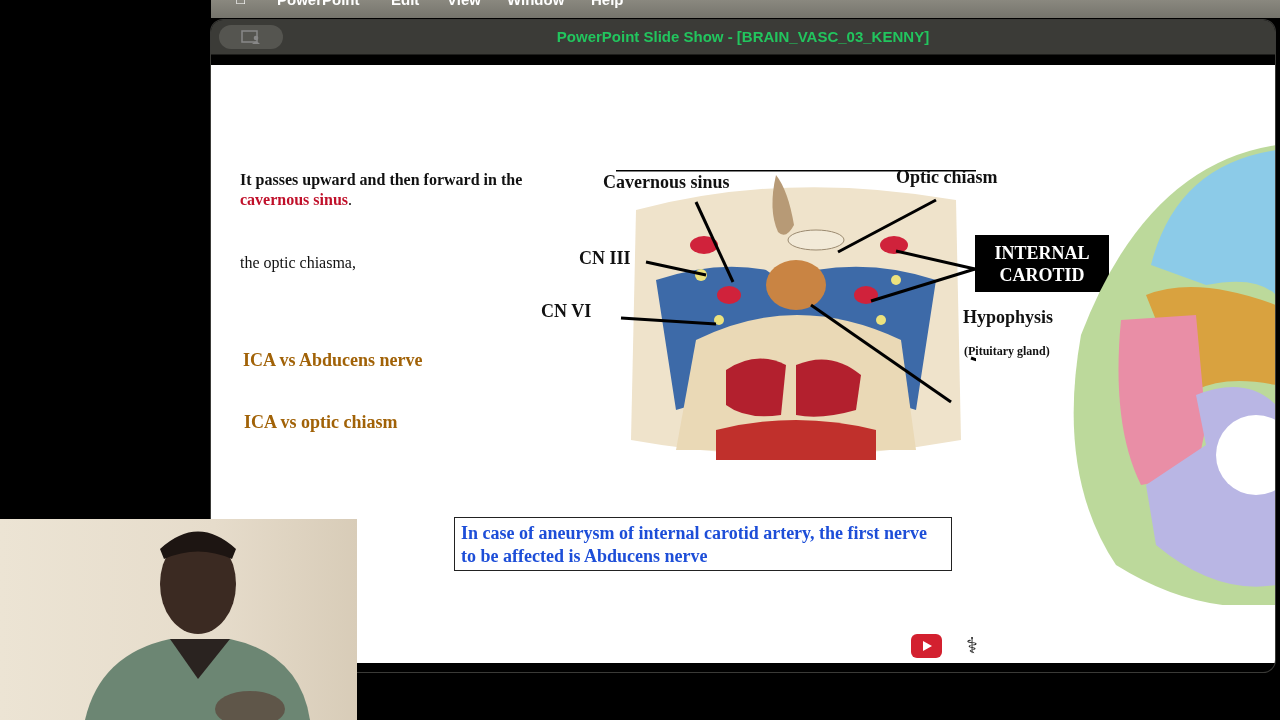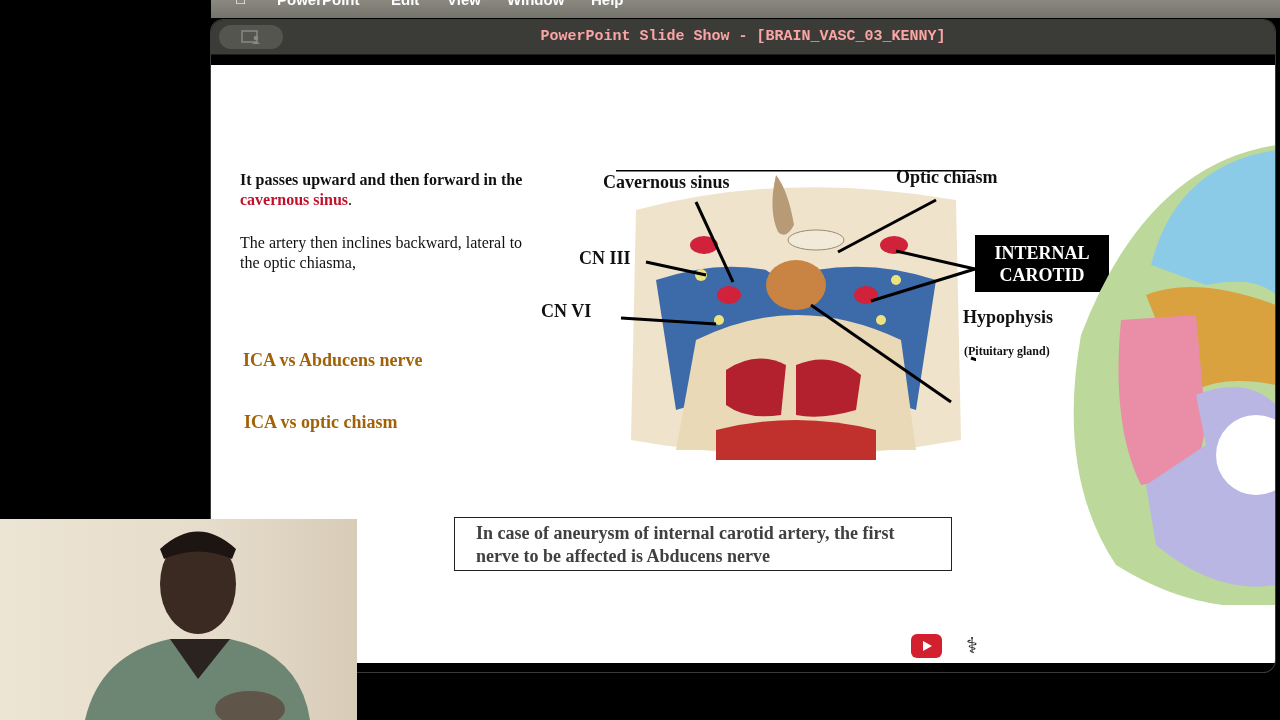--- a/index.html
+++ b/index.html
@@ -27,21 +27,21 @@
     position:absolute; left:0; top:0; width:100%; height:34px;
     background:#3b3b37; border-bottom:1px solid #1d1d1b;
   }
   .titlebar .pill {
     position:absolute; left:8px; top:5px; width:64px; height:24px;
     background:#555550; border-radius:12px;
   }
   .titlebar .pill svg { position:absolute; left:22px; top:5px; }
   .titlebar .title {
     position:absolute; left:0; width:100%; top:8px; text-align:center;
-    font-family:Liberation Mono, monospace; font-size:15px; font-weight:bold; color:#fca5a5;
+    font-family:Liberation Sans, sans-serif; font-size:15px; font-weight:bold; color:#22c55e;
   }
   .slide {
     position:absolute; left:0; top:45px; width:1064px; height:598px; background:#fff; overflow:hidden;
   }
   .banner {
     position:absolute; left:133px; top:7px; width:778px; height:62px;
     background:#000; border-radius:9px; border:1.5px solid #9aa3b5;
     box-shadow:0 0 10px 6px #9db3e6;
     display:flex; align-items:center; justify-content:center;
   }
@@ -55,22 +55,22 @@
   .rhead { position:absolute; font-size:18px; font-weight:bold; color:#a16207; }
   .lbl { position:absolute; font-weight:bold; font-size:18px; color:#111; white-space:nowrap; }
   .lbl.small { font-size:12px; }
   .icbox {
     position:absolute; left:764px; top:170px; width:134px; height:57px; background:#000;
     color:#fff; font-weight:bold; font-size:18px; text-align:center; line-height:22px;
     display:flex; flex-direction:column; justify-content:center;
   }
   .note {
     position:absolute; left:243px; top:452px; width:498px; height:54px;
-    border:1.5px solid #222; box-sizing:border-box; padding:4px 21px;
-    font-size:18px; font-weight:bold; line-height:23px; color:#404040;
+    border:1.5px solid #222; box-sizing:border-box; padding:4px 6px;
+    font-size:18px; font-weight:bold; line-height:23px; color:#1d4ed8;
   }
   .footer {
     position:absolute; left:700px; top:567px; height:28px; display:flex; align-items:center;
   }
   .yt { width:31px; height:24px; background:#d3202f; border-radius:6px; position:relative; margin-right:14px; }
   .yt:after {
     content:""; position:absolute; left:12px; top:7px; border-left:9px solid #fff;
     border-top:5px solid transparent; border-bottom:5px solid transparent;
   }
   .footer .name { font-size:20px; font-weight:bold; color:#111; }
@@ -106,21 +106,21 @@
     <div class="title">PowerPoint Slide Show - [BRAIN_VASC_03_KENNY]</div>
   </div>
 
   <div class="slide">
 
     <div class="txt bold" style="left:29px;top:105px;width:330px;">
       <span>It passes upward and then forward in the</span><br>
       <span class="red">cavernous sinus</span><span style="font-weight:normal">.</span>
     </div>
     <div class="txt" style="left:29px;top:168px;width:340px;">
-      <span>The artery then inclines backward, lateral to</span><br>
+      <br>
       <span>the optic chiasma,</span>
     </div>
 
     <div class="rhead" style="left:32px;top:285px;">ICA vs Abducens nerve</div>
     <div class="rhead" style="left:33px;top:347px;">ICA vs optic chiasm</div>
 
     <svg class="diagram" width="360" height="290" viewBox="0 0 360 290">
       <path d="M20 40 Q170 0 340 30 L345 270 Q180 300 15 270 Z" fill="#efe3cb"></path>
       <path d="M160 5 Q172 20 178 55 Q170 70 162 62 Q152 40 160 5z" fill="#b79a76"></path>
       <path d="M40 110 Q100 90 150 100 Q175 120 200 100 Q260 90 320 110 L300 240 Q180 200 60 240 Z" fill="#3d6aa8"></path>

